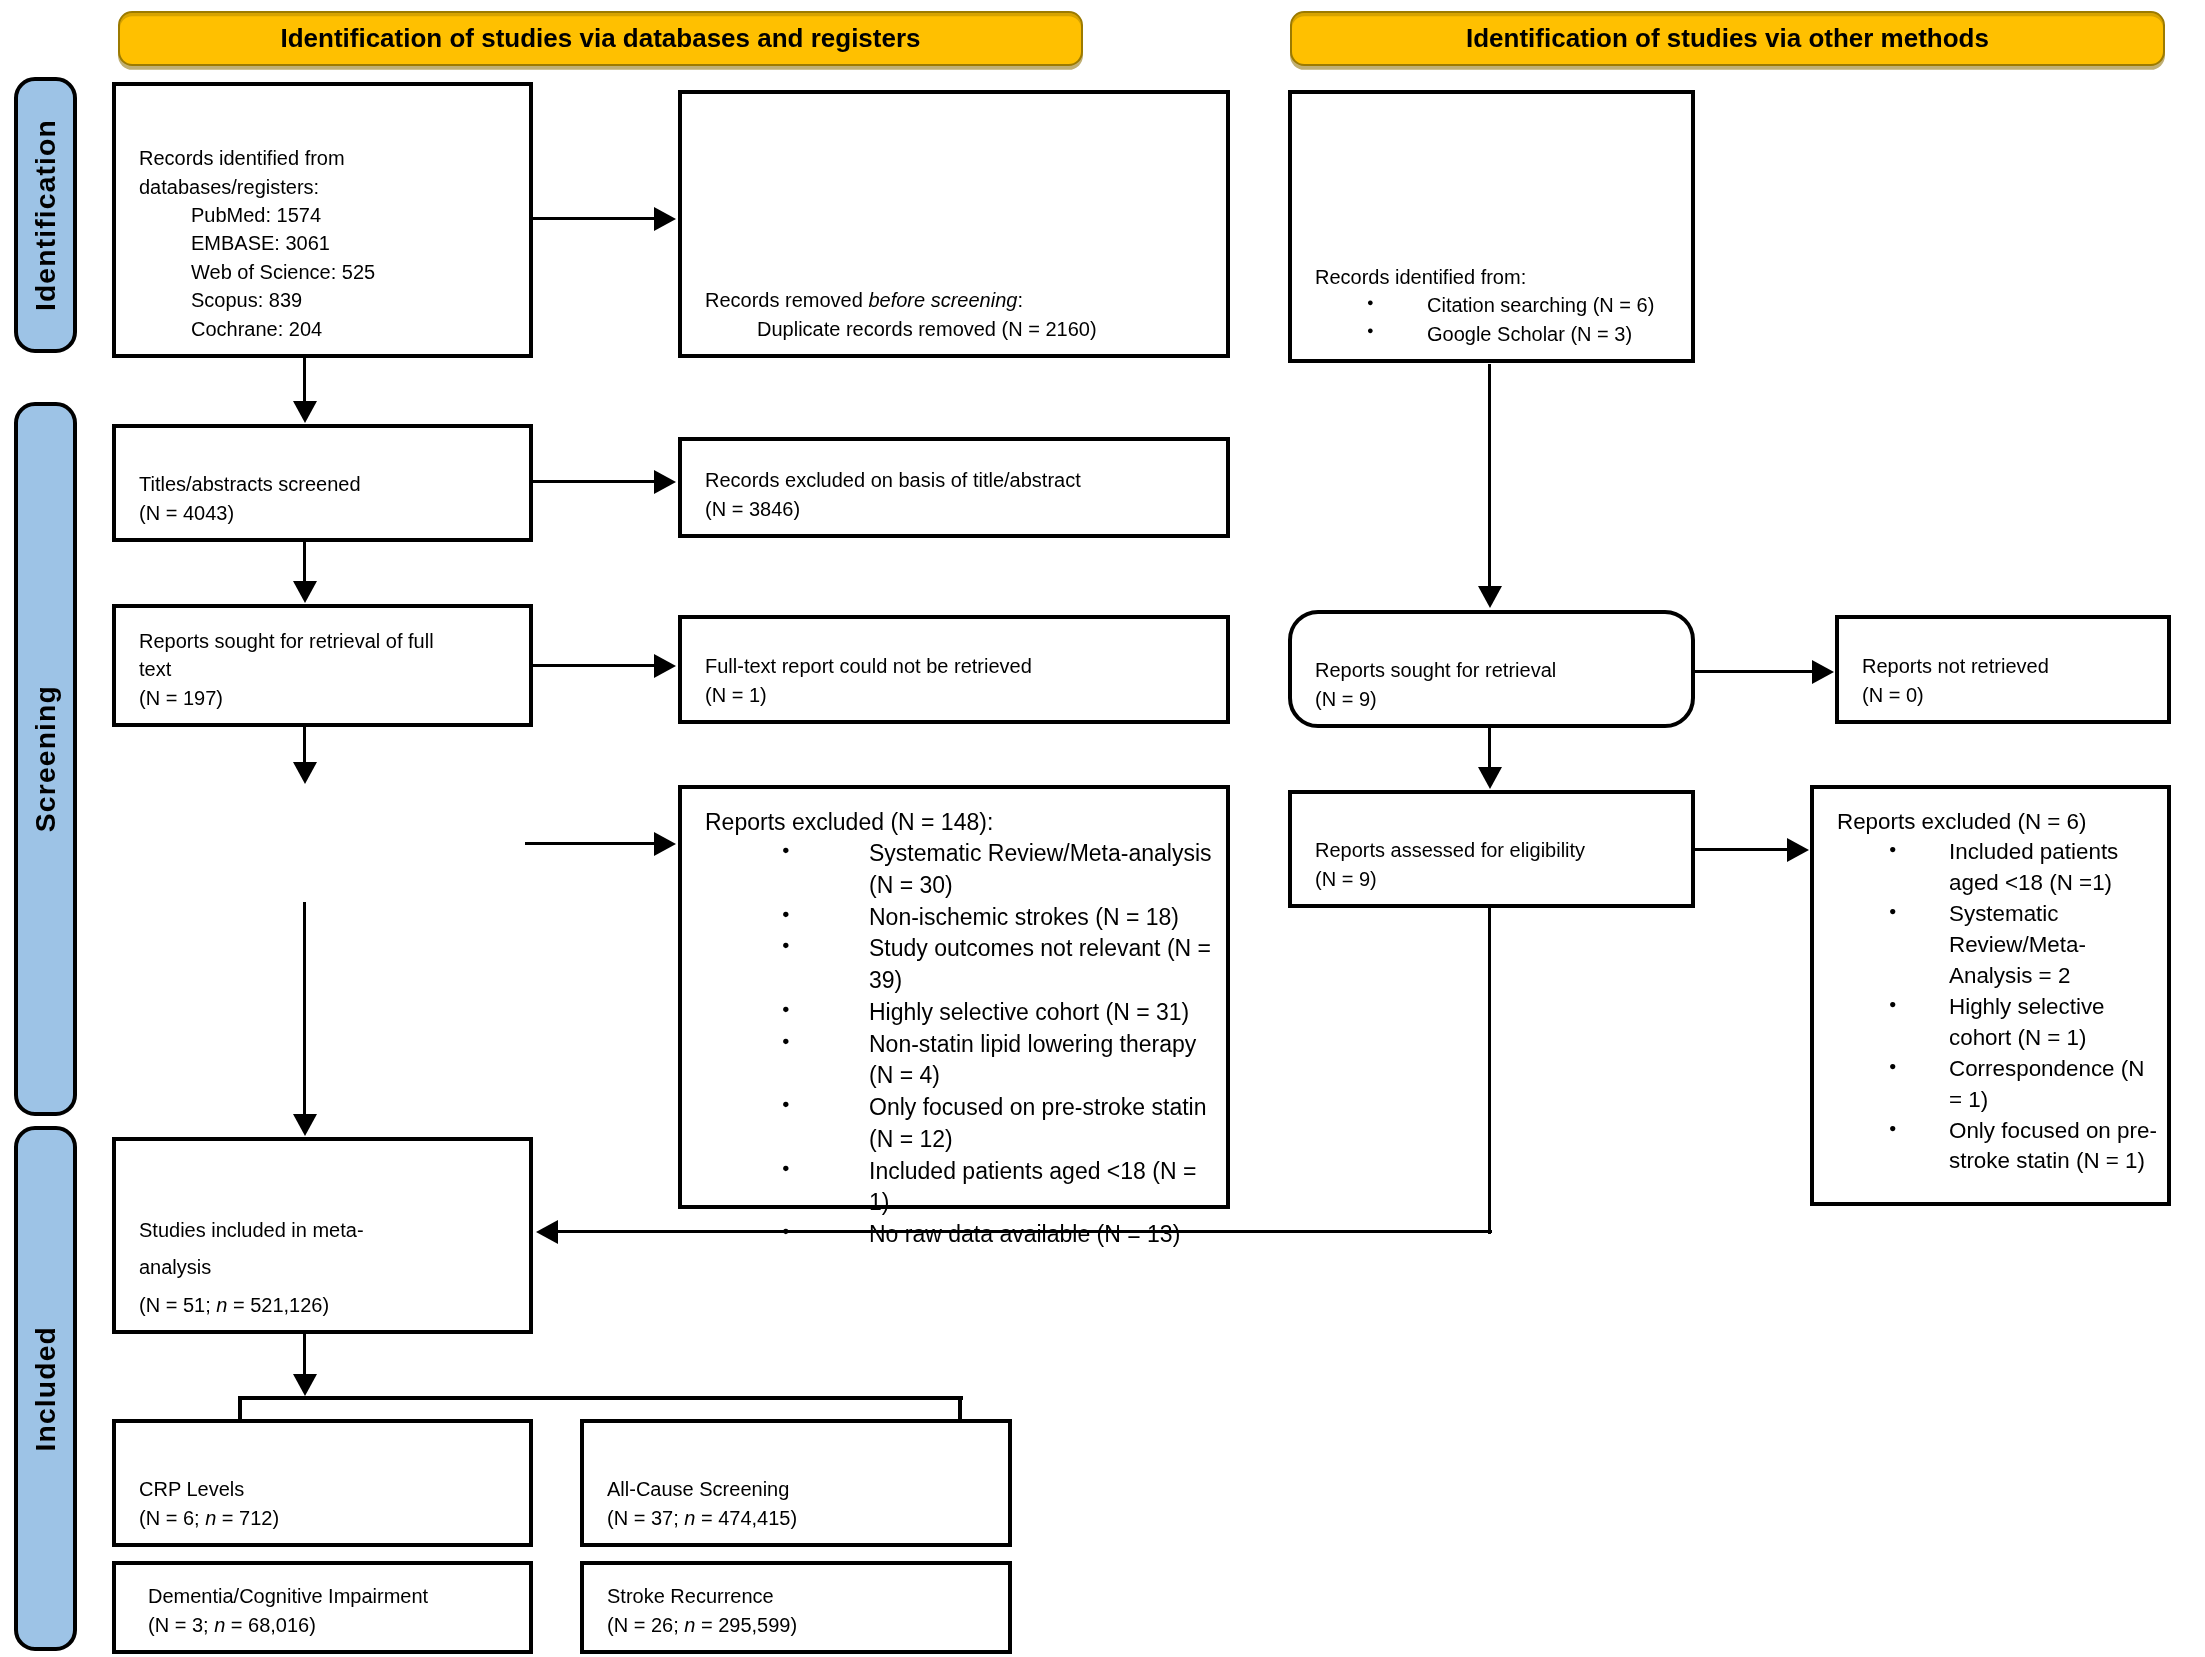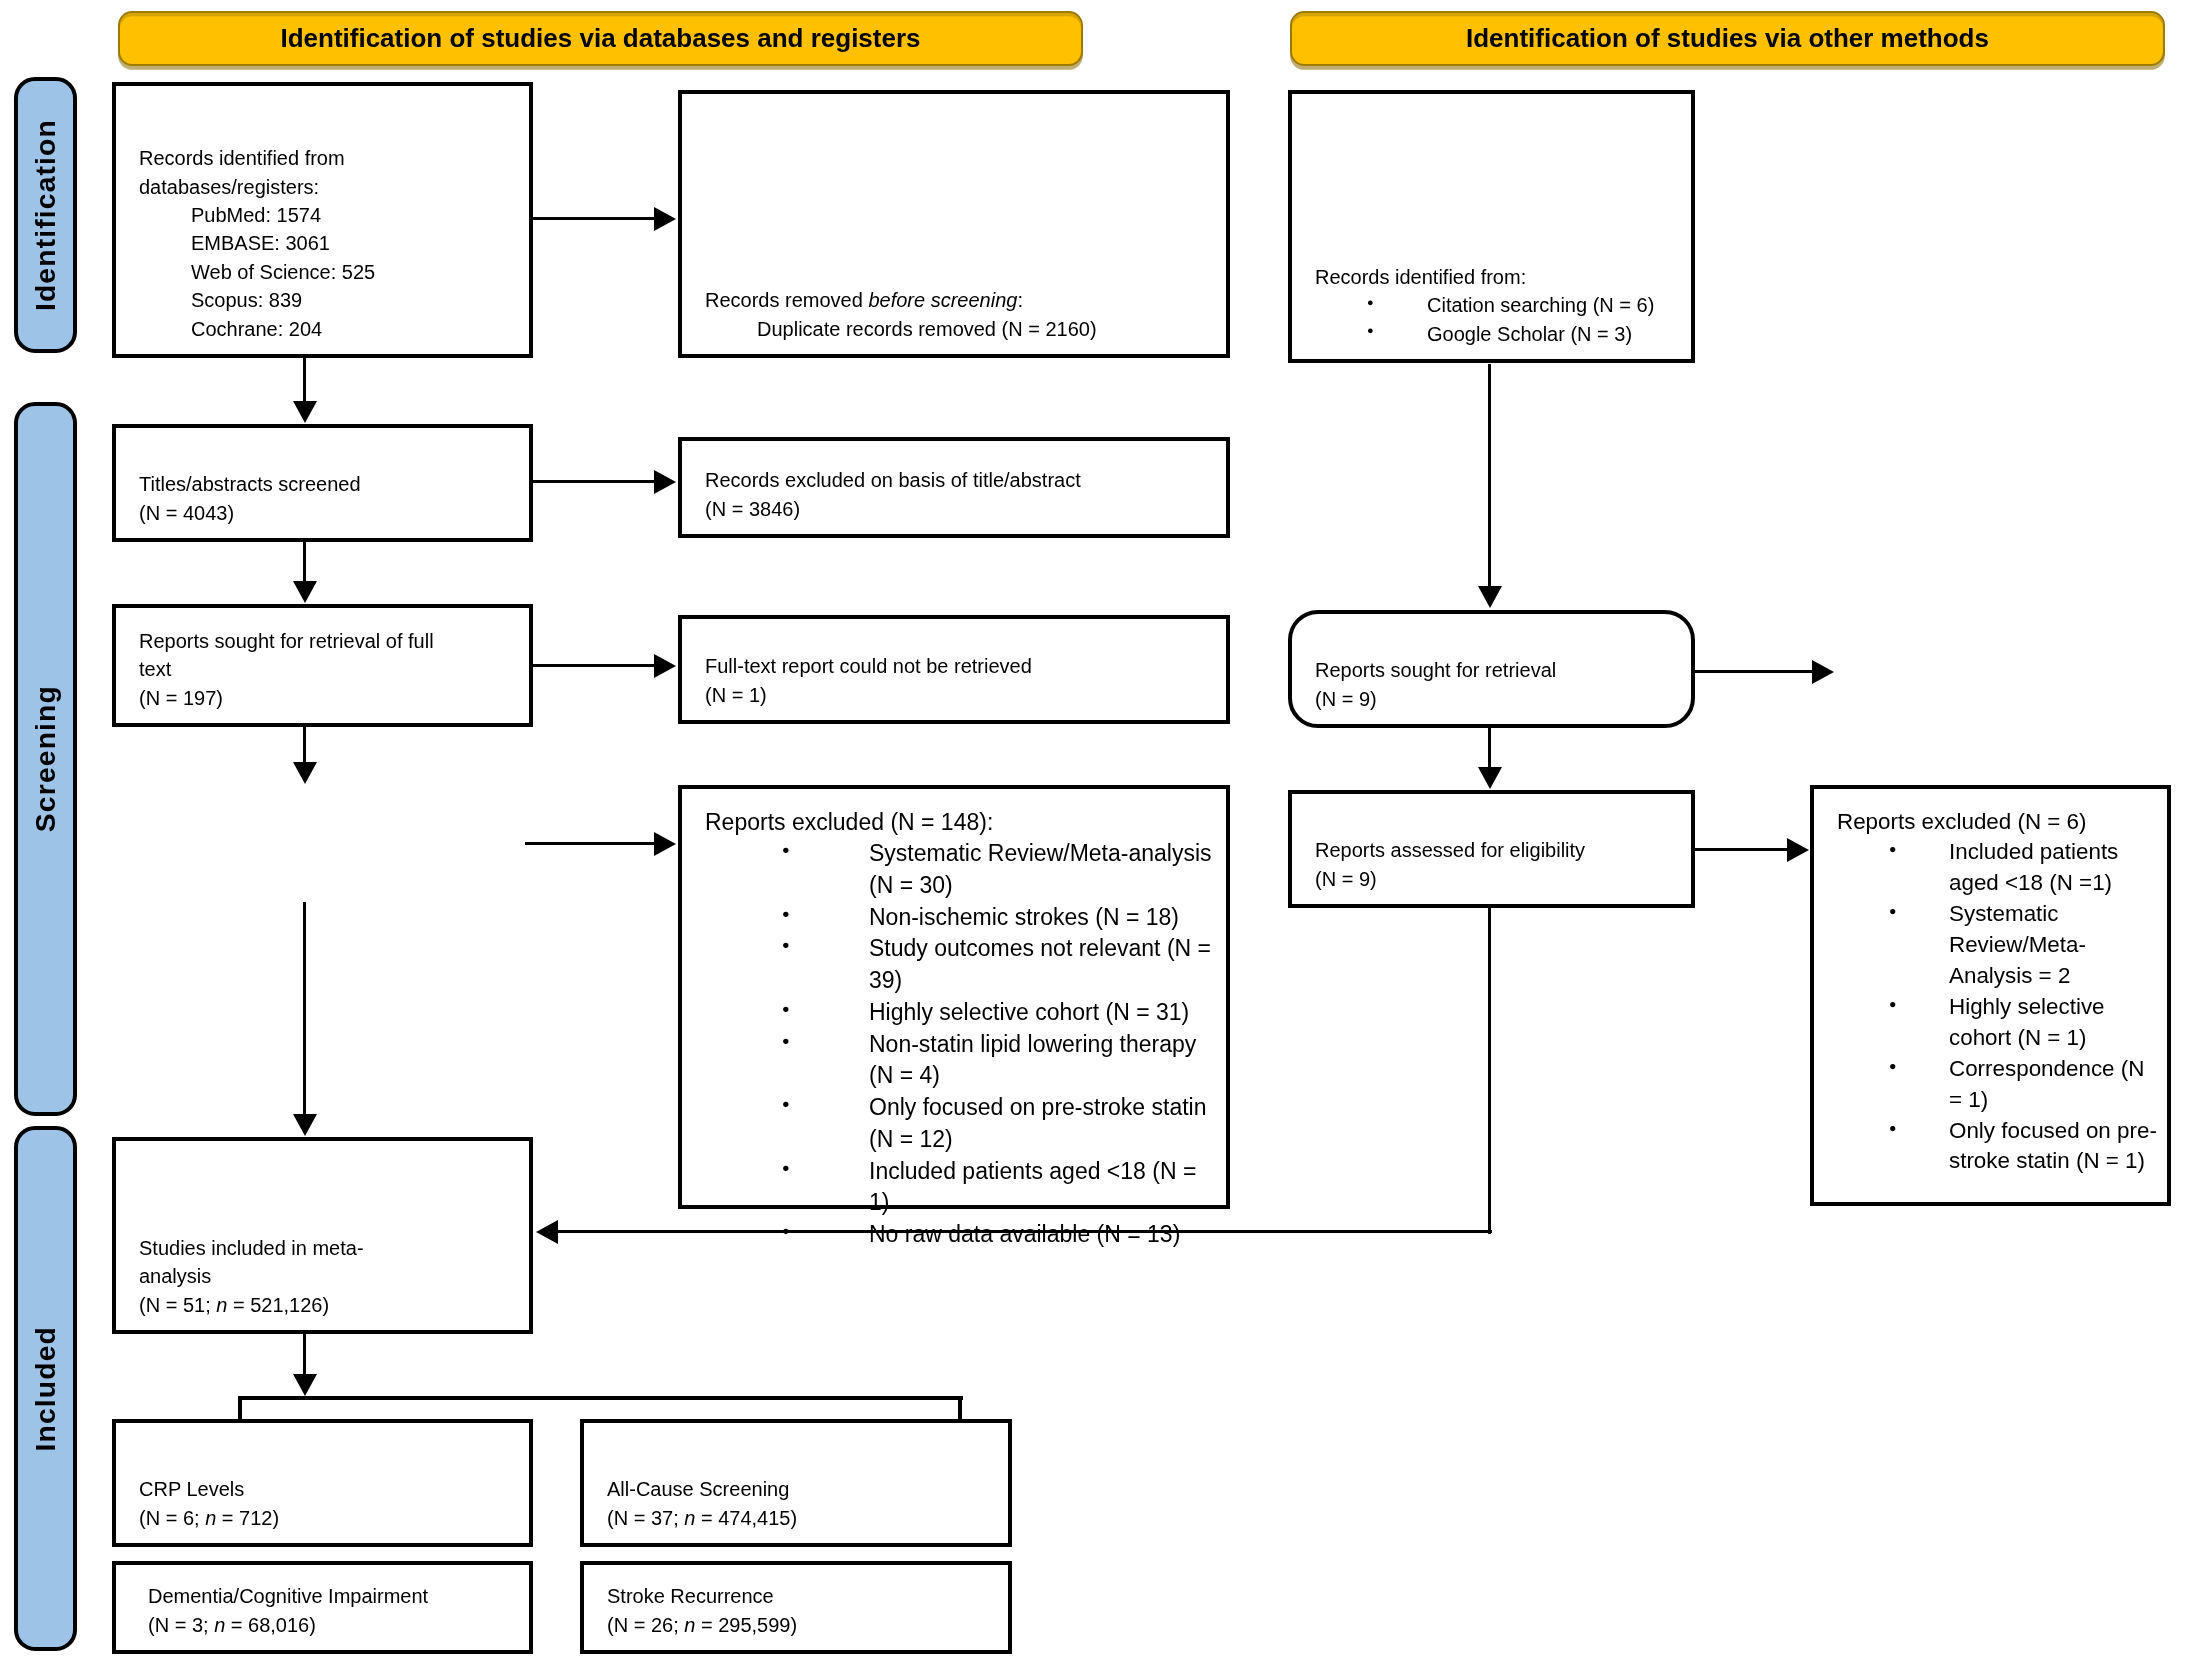--- a/index.html
+++ b/index.html
@@ -114,20 +114,24 @@
   <div class="box" style="left:678px;top:615px;width:552px;height:109px;">
     <div>Full-text report could not be retrieved</div>
     <div>(N = 1)</div>
   </div>
 
   <div class="box" style="left:1288px;top:610px;width:407px;height:118px;border-radius:30px;">
     <div>Reports sought for retrieval</div>
     <div>(N = 9)</div>
   </div>
 
+  <div class="box" style="left:1835px;top:615px;width:336px;height:109px;">
+    <div>Reports not retrieved</div>
+    <div>(N = 0)</div>
+  </div>
 
 
   <div class="box topalign" style="left:678px;top:785px;width:552px;height:424px;font-size:23px;line-height:1.38;">
     <div>Reports excluded (N = 148):</div>
     <ul class="bullets bullets-wide">
       <li>Systematic Review/Meta-analysis (N = 30)</li>
       <li>Non-ischemic strokes (N = 18)</li>
       <li>Study outcomes not relevant (N = 39)</li>
       <li>Highly selective cohort (N = 31)</li>
       <li>Non-statin lipid lowering therapy (N = 4)</li>
@@ -146,21 +150,21 @@
     <div>Reports excluded (N = 6)</div>
     <ul class="bullets bullets-narrow">
       <li>Included patients aged &lt;18 (N =1)</li>
       <li>Systematic Review/Meta-Analysis = 2</li>
       <li>Highly selective cohort (N = 1)</li>
       <li>Correspondence (N = 1)</li>
       <li>Only focused on pre-stroke statin (N = 1)</li>
     </ul>
   </div>
 
-  <div class="box" style="left:112px;top:1137px;width:421px;height:197px;">
+  <div class="box" style="left:112px;top:1137px;width:421px;height:197px;gap:9px;">
     <div>Studies included in meta-</div>
     <div>analysis</div>
     <div>
       <span>(N = 51; </span><span class="it">n</span><span> = 521,126)</span>
     </div>
   </div>
 
   <div class="box" style="left:112px;top:1419px;width:421px;height:128px;">
     <div>CRP Levels</div>
     <div>

